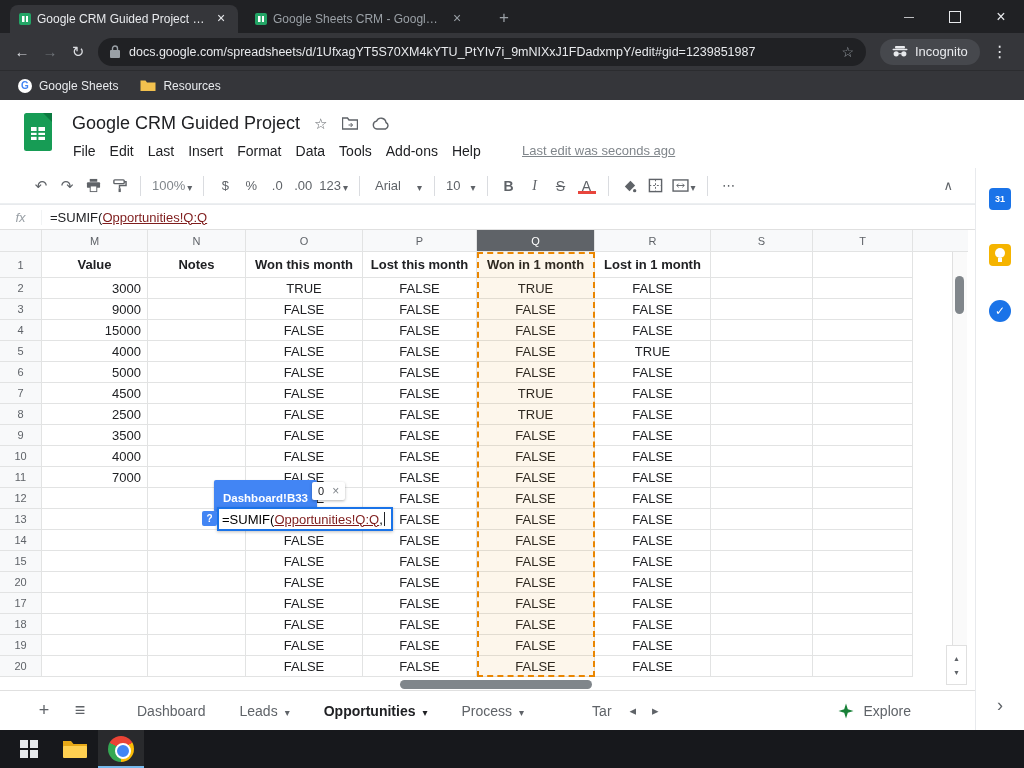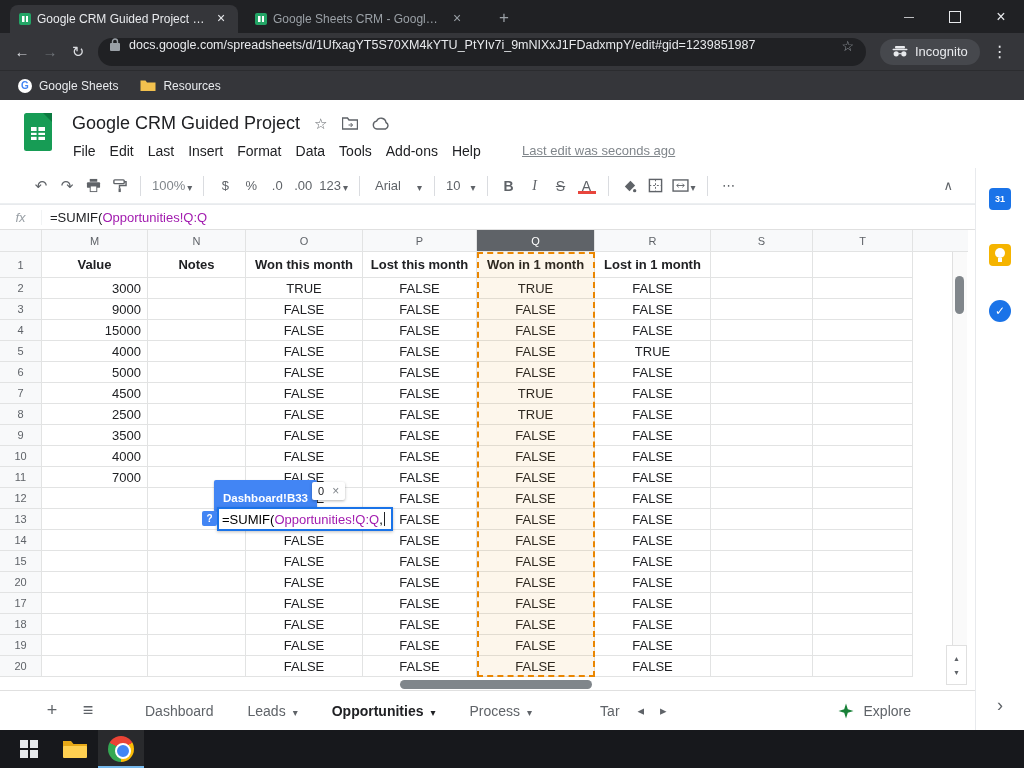--- a/index.html
+++ b/index.html
@@ -23,21 +23,21 @@
   .wc { width:46px; height:33px; display:flex; align-items:center; justify-content:center; color:#e8eaed; font-size:13px; }
   .wc-min::before { content:"—"; font-size:10px; }
   .wc-max::before { content:""; width:10px; height:10px; border:1px solid #e8eaed; display:block; }
   .wc-close::before { content:"×"; font-size:16px; }
 
   
   .addressbar { position:absolute; top:33px; left:0; width:100%; height:37px; background:#35363a; display:flex; align-items:center; }
   .navbtn { width:28px; text-align:center; font-size:15px; color:#dadce0; flex:none; }
   .navbtn.dim { color:#70757a; }
   .i-back::before{content:"←";} .i-fwd::before{content:"→";} .i-reload::before{content:"↻";}
-  .urlpill { height:28px; background:#202124; border-radius:14px; flex:none; width:768px; margin-left:6px; display:flex; padding:0 12px; }
+  .urlpill { height:28px; background:#202124; border-radius:14px; flex:none; width:768px; margin-left:6px; display:flex; align-items:center; padding:0 12px; }
   .urltext { color:#e8eaed; font-size:12.5px; white-space:nowrap; overflow:hidden; flex:1; }
   .i-star { color:#9aa0a6; font-size:14px; margin-left:8px; }
   .i-star::before{content:"☆";}
   .incog { display:flex; align-items:center; gap:7px; color:#e8eaed; font-size:13px; margin-left:14px; background:#46484d; height:26px; padding:0 12px; border-radius:13px; }
   .menudots { margin-left:12px; color:#e8eaed; font-size:16px; }
   .menudots::before{content:"⋮";}
 
   
   .bookmarks { position:absolute; top:70px; left:0; width:100%; height:30px; background:#35363a; display:flex; align-items:center; padding-left:10px; gap:6px; border-top:1px solid #2b2c2f; }
   .bm { display:flex; align-items:center; gap:7px; color:#e8eaed; font-size:12px; padding:3px 8px; border-radius:4px; }
@@ -71,21 +71,21 @@
   .stk { text-decoration:line-through; font-size:14px; }
   .tcolor { position:relative; font-size:14px; }
   .tcolor .bar { position:absolute; left:4px; right:4px; bottom:0px; height:3px; background:#e8453c; }
   .collapse { margin-left:auto; margin-right:22px; font-size:13px; }
   .i-collapse::before{content:"∧";}
 
   
   .formulabar { position:absolute; top:204px; left:0; width:975px; height:26px; background:#fff; border-top:1px solid #e8eaed; border-bottom:1px solid #e0e0e0; display:flex; align-items:center; }
   .fx { width:42px; text-align:center; font-style:italic; font-size:13px; color:#9aa0a6; border-right:1px solid #f1f3f4; }
   .fbar-text { margin-left:8px; font-size:13px; color:#202124; white-space:nowrap; }
-  .refcolor { color:#a21caf; }
+  .refcolor { color:#7f1d1d; text-decoration:underline; }
 
   
   .grid { position:absolute; top:230px; left:0; width:968px; height:460px; background:#fff; overflow:hidden; }
   .ghead { display:flex; height:22px; }
   .grow { display:flex; height:21px; }
   .grow.r1 { height:26px; }
   .gcell { flex:none; display:flex; align-items:center; justify-content:center; border-right:1px solid #e2e3e3; border-bottom:1px solid #e2e3e3; font-size:13px; color:#202124; background:#fff; overflow:hidden; white-space:nowrap; height:100%; }
   .hcell { background:#f8f9fa; color:#5f6368; font-size:11px; }
   .hcell.sel { background:#5f6368; color:#fff; }
   .gcell.num { justify-content:flex-end; padding-right:6px; }
@@ -103,21 +103,21 @@
   .caret-line { width:1px; height:14px; background:#202124; margin-left:1px; }
 
   
   .vtrack { position:absolute; left:952px; top:22px; width:15px; height:425px; background:#fafafa; border-left:1px solid #e0e0e0; z-index:3; }
   .vthumb { position:absolute; left:955px; top:46px; width:9px; height:38px; background:#80868b; border-radius:5px; z-index:4; }
   .vstep { position:absolute; left:946px; top:415px; width:21px; height:40px; background:#fff; border:1px solid #e0e0e0; display:flex; flex-direction:column; align-items:center; justify-content:center; gap:7px; color:#5f6368; font-size:7px; z-index:5; }
   .i-up::before{content:"▲";} .i-down::before{content:"▼";}
   .hthumb { position:absolute; left:400px; top:450px; width:192px; height:9px; background:#80868b; border-radius:5px; z-index:4; }
 
   
-  .sheetbar { position:absolute; top:690px; left:0; width:975px; height:40px; background:#fff; border-top:1px solid #e0e0e0; display:flex; align-items:center;padding-left:8px; }
+  .sheetbar { position:absolute; top:690px; left:0; width:975px; height:40px; background:#fff; border-top:1px solid #e0e0e0; display:flex; align-items:center; }
   .sb-btn { width:36px; text-align:center; color:#5f6368; font-size:18px; flex:none; }
   .i-plus::before{content:"+";} .i-allsheets::before{content:"≡";}
   .stabs { display:flex; align-items:center; height:100%; margin-left:22px; }
   .stab { display:flex; align-items:center; gap:7px; height:100%; padding:0 17px; font-size:14px; color:#5f6368; }
   .stab.active { color:#202124; font-weight:bold; }
   .stab.cut { margin-left:34px; max-width:52px; overflow:hidden; padding-right:0; }
   .scaret::before { content:"▾"; font-size:10px; }
   .tabnav { display:flex; gap:16px; margin-left:18px; color:#5f6368; font-size:13px; }
   .i-left::before{content:"◂";} .i-right::before{content:"▸";}
   .explore { position:absolute; right:64px; top:0; height:40px; display:flex; align-items:center; gap:9px; color:#5f6368; font-size:14px; }

